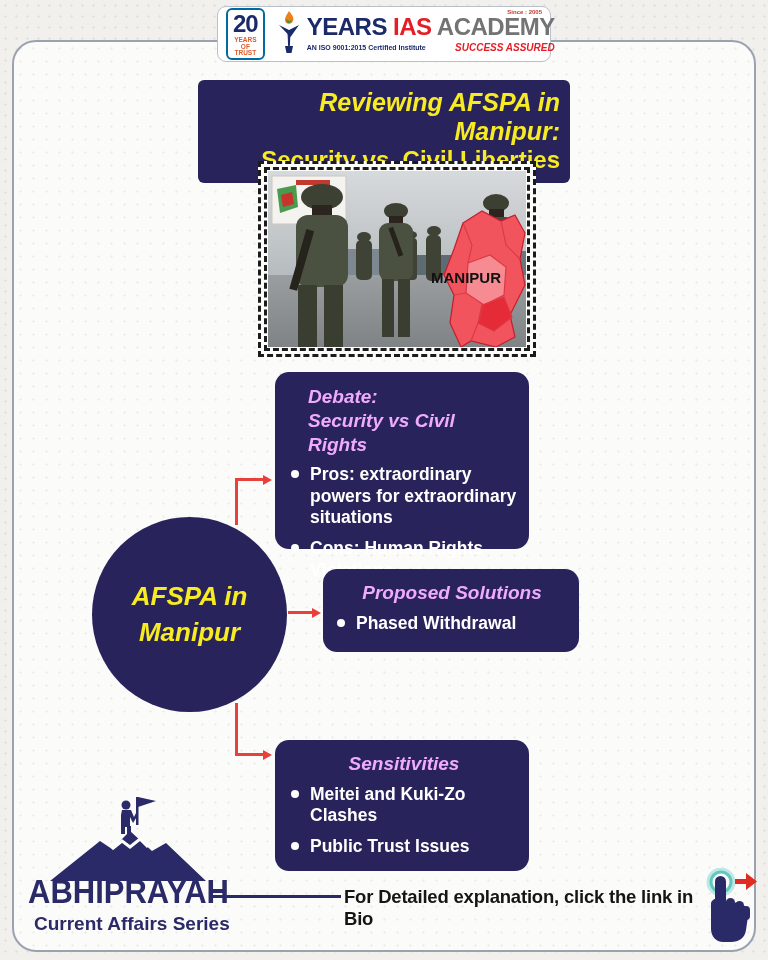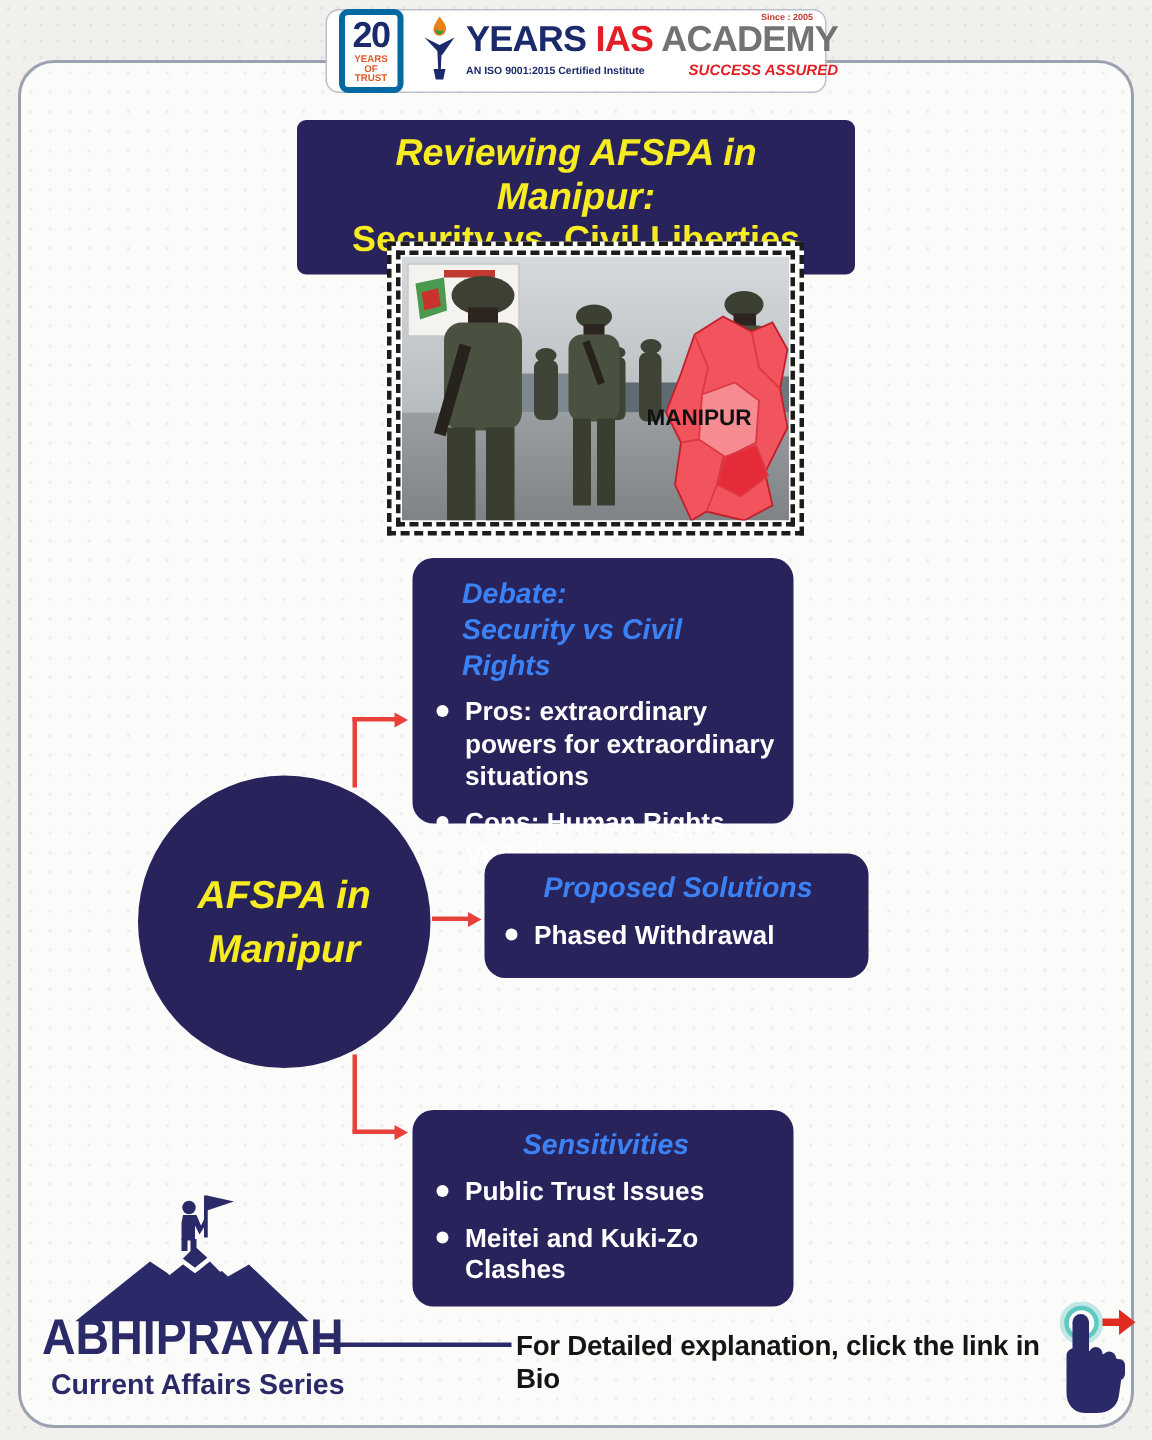--- a/index.html
+++ b/index.html
@@ -38,42 +38,42 @@
     z-index:5;
     display:flex;align-items:center;
     padding:4px 10px 4px 8px;
     box-sizing:border-box;
   }
   .since{
     position:absolute;top:2px;right:8px;
     font-size:6px;color:#c0392b;font-weight:bold;
   }
   .badge{
-    border:4px solid #0369a1;border-radius:6px;
+    border:2px solid #0369a1;border-radius:6px;
     padding:2px 5px 1px 5px;text-align:center;line-height:1;
     margin-right:6px;
   }
   .badge .num{font-size:24px;font-weight:900;color:#1b2a6b;letter-spacing:-1px;}
   .badge .yrs{font-size:6.5px;font-weight:900;color:#e05a2b;margin-top:1px;}
   .badge .trust{font-size:6.5px;font-weight:900;color:#e05a2b;}
   .logo-divider{width:2px;height:38px;background:#1b2a6b;margin-right:5px;}
   .torch{margin-right:5px;flex:0 0 auto;}
   .brand-col{display:flex;flex-direction:column;justify-content:center;flex:1;}
   .brand-row{font-size:24px;font-weight:900;letter-spacing:-0.5px;line-height:1;white-space:nowrap;}
   .brand-row .jice{color:#1b2a6b;}
   .brand-row .ias{color:#e31e26;}
   .brand-row .academy{color:#737373;}
   .brand-sub{display:flex;justify-content:space-between;align-items:center;margin-top:3px;}
   .iso{font-size:7px;font-weight:bold;color:#1b2a6b;}
   .assured{font-size:10px;font-weight:900;font-style:italic;color:#e31e26;letter-spacing:0;}
   
   .title-banner{
     position:absolute;left:50%;top:80px;transform:translateX(-50%);
     width:372px;padding:8px 10px 9px 10px;box-sizing:border-box;
-    background:#29235c;border-radius:6px;text-align:center;
+    background:#29235c;border-radius:6px;text-align:right;
   }
   .title-line1{color:#f7eb22;font-size:25px;font-weight:900;font-style:italic;line-height:1.15;}
   .title-line2{color:#f7eb22;font-size:24px;font-weight:900;line-height:1.2;}
   
   .photo-frame{
     position:absolute;left:258px;top:161px;
     border:3px dashed #1c1c1c;
     padding:3px;background:#fdfdfc;
   }
   .photo-frame-inner{
@@ -90,21 +90,21 @@
   }
   .hub-circle div{color:#f7eb22;font-size:26px;font-weight:900;font-style:italic;line-height:1.35;}
   
   .info-box{
     position:absolute;background:#29235c;border-radius:14px;
     box-sizing:border-box;color:#ffffff;
   }
   .box-debate{left:275px;top:372px;width:254px;height:177px;padding:13px 12px 10px 16px;}
   .box-solutions{left:323px;top:569px;width:256px;height:83px;padding:12px 12px 10px 14px;}
   .box-sensitivities{left:275px;top:740px;width:254px;height:131px;padding:12px 12px 10px 16px;}
-  .box-heading{color:#3b82f6;font-size:19px;font-weight:900;font-style:italic;line-height:1.25;}
+  .box-heading{color:#f0abfc;font-size:19px;font-weight:900;font-style:italic;line-height:1.25;}
   .box-heading.indent{margin-left:17px;}
   .box-heading.center{text-align:center;}
   .bullets{margin-top:8px;display:flex;flex-direction:column;gap:10px;}
   .bullet{display:flex;align-items:flex-start;gap:11px;}
   .bullet .dot{
     flex:0 0 auto;width:8px;height:8px;border-radius:50%;
     background:#ffffff;margin-top:6px;
   }
   .bullet .txt{font-size:17.5px;font-weight:bold;line-height:1.22;}
   
@@ -292,25 +292,25 @@
         <span class="txt">Phased Withdrawal</span>
       </div>
     </div>
   </div>
 
   <div class="info-box box-sensitivities">
     <div class="box-heading center">Sensitivities</div>
     <div class="bullets">
       <div class="bullet">
         <span class="dot"></span>
+        <span class="txt">Meitei and Kuki-Zo Clashes</span>
+      </div>
+      <div class="bullet">
+        <span class="dot"></span>
         <span class="txt">Public Trust Issues</span>
-      </div>
-      <div class="bullet">
-        <span class="dot"></span>
-        <span class="txt">Meitei and Kuki-Zo Clashes</span>
       </div>
     </div>
   </div>
 
   <span class="mountain-logo">
     <svg width="160" height="88" viewBox="0 0 160 88">
 
       <rect x="88" y="4" width="2.5" height="28" fill="#2b2a68"></rect>
       <path d="M90 4 L108 8 L90 14 Z" fill="#2b2a68"></path>
       <circle cx="78" cy="12" r="4.5" fill="#2b2a68"></circle>

